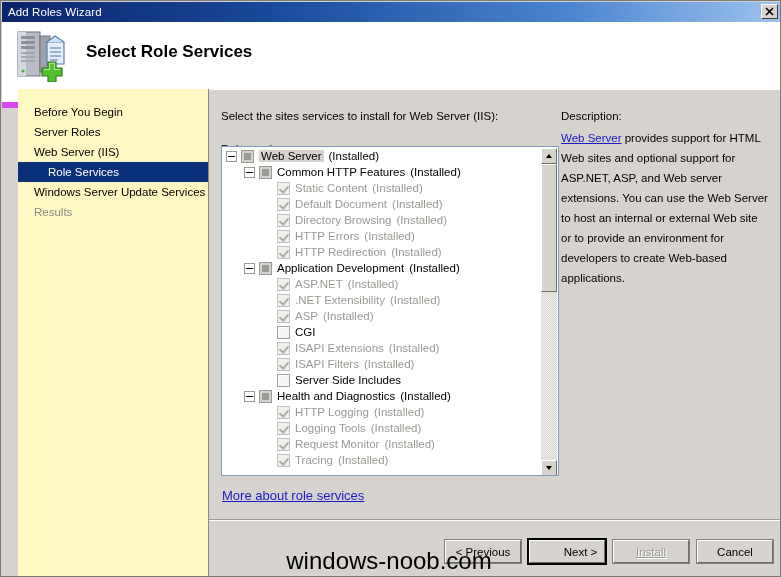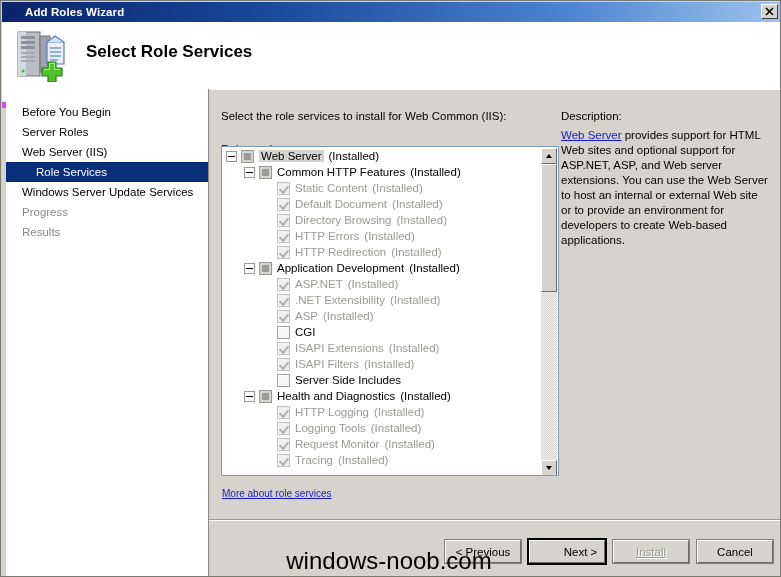--- a/index.html
+++ b/index.html
@@ -34,23 +34,23 @@
     left: 1px; top: 1px;
     width: 779px;
     height: 20px;
     background: linear-gradient(to right, #0a246a 0%, #1a4a9c 35%, #4b83d0 72%, #9dc3ee 100%);
     display: flex;
     align-items: center;
     box-sizing: border-box;
   }
   #title-text {
     color: #ffffff;
-    font-weight: bold;
-    font-size: 11.5px;
-    padding-left: 23px;
+    font-weight: normal;
+    font-size: 11.5px;
+    padding-left: 6px;
     letter-spacing: 0.1px;
     white-space: nowrap;
   }
   #close-button {
     position: absolute;
     right: 3px;
     top: 2px;
     width: 17px;
     height: 15px;
     background: #d6d3ce;
@@ -93,25 +93,25 @@
     top: 20px;
     font-size: 17px;
     font-weight: bold;
     color: #000;
     white-space: nowrap;
   }
 
   
   #nav {
     position: absolute;
-    left: 5px;
+    left: 17px;
     top: 88px;
     width: 206px;
     height: 488px;
-    background: #ffffff;
+    background: #fef9c3;
     border-right: 1px solid #ffffff;
     box-sizing: border-box;
     padding-top: 13px;
   }
   .nav-item {
     height: 20px;
     line-height: 20px;
     padding-left: 16px;
     font-size: 11.5px;
     color: #000;
@@ -171,21 +171,21 @@
     top: 20px;
     font-size: 11.5px;
     white-space: nowrap;
   }
   #description-body {
     position: absolute;
     left: 352px;
     top: 38px;
     width: 208px;
     font-size: 11.5px;
-    line-height: 15px;
+    line-height: 20px;
     color: #000;
   }
   #description-link {
     color: #1919c4;
     text-decoration: underline;
     cursor: pointer;
   }
 
   
   #treeview {
@@ -351,21 +351,21 @@
     border-bottom: 1px solid #6d6d66;
     box-sizing: border-box;
     cursor: default;
   }
 
   
   #more-link {
     position: absolute;
     left: 13px;
     top: 398px;
-    font-size: 10px;
+    font-size: 13px;
     color: #1919c4;
     text-decoration: underline;
     cursor: pointer;
     white-space: nowrap;
   }
 
   
   #footer-sep {
     position: absolute;
     left: 0;
@@ -472,29 +472,28 @@
     </div>
     <div id="header-title">Select Role Services</div>
   </div>
 
   <div id="nav">
     <div class="nav-item">Before You Begin</div>
     <div class="nav-item">Server Roles</div>
     <div class="nav-item">Web Server (IIS)</div>
     <div class="nav-item sub selected">Role Services</div>
     <div class="nav-item">Windows Server Update Services</div>
-    <div class="nav-item disabled">Progress</div>
     <div class="nav-item disabled">Results</div>
   </div>
 
   <div id="nav-divider"></div>
 
   <div id="content">
 
-    <div id="intro-text">Select the role services to install for Web Common (IIS):</div>
+    <div id="intro-text">Select the sites services to install for Web Server (IIS):</div>
     <div id="roleservices-label">Role services:</div>
 
     <div id="treeview">
       <div id="tree-rows">
           <div class="tree-row indent1">
             <span class="expander"></span>
             <span class="cb indeterminate"></span>
             <span class="tree-label selected">Web Server</span>
             <span class="tree-label" style="margin-left: 5px;">(Installed)</span>
           </div>

